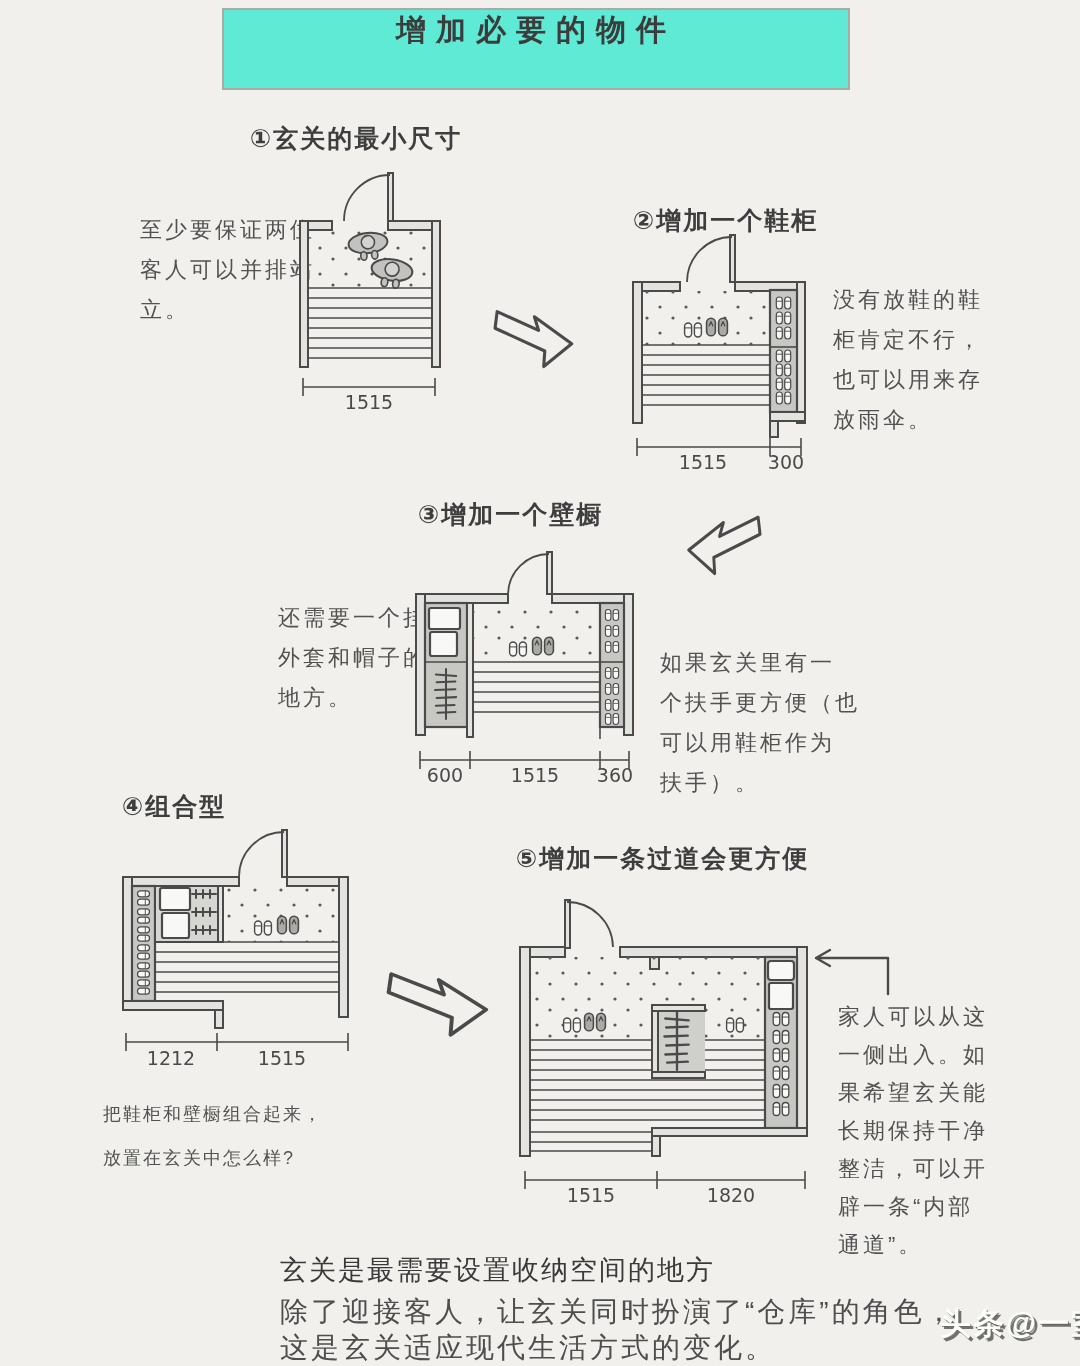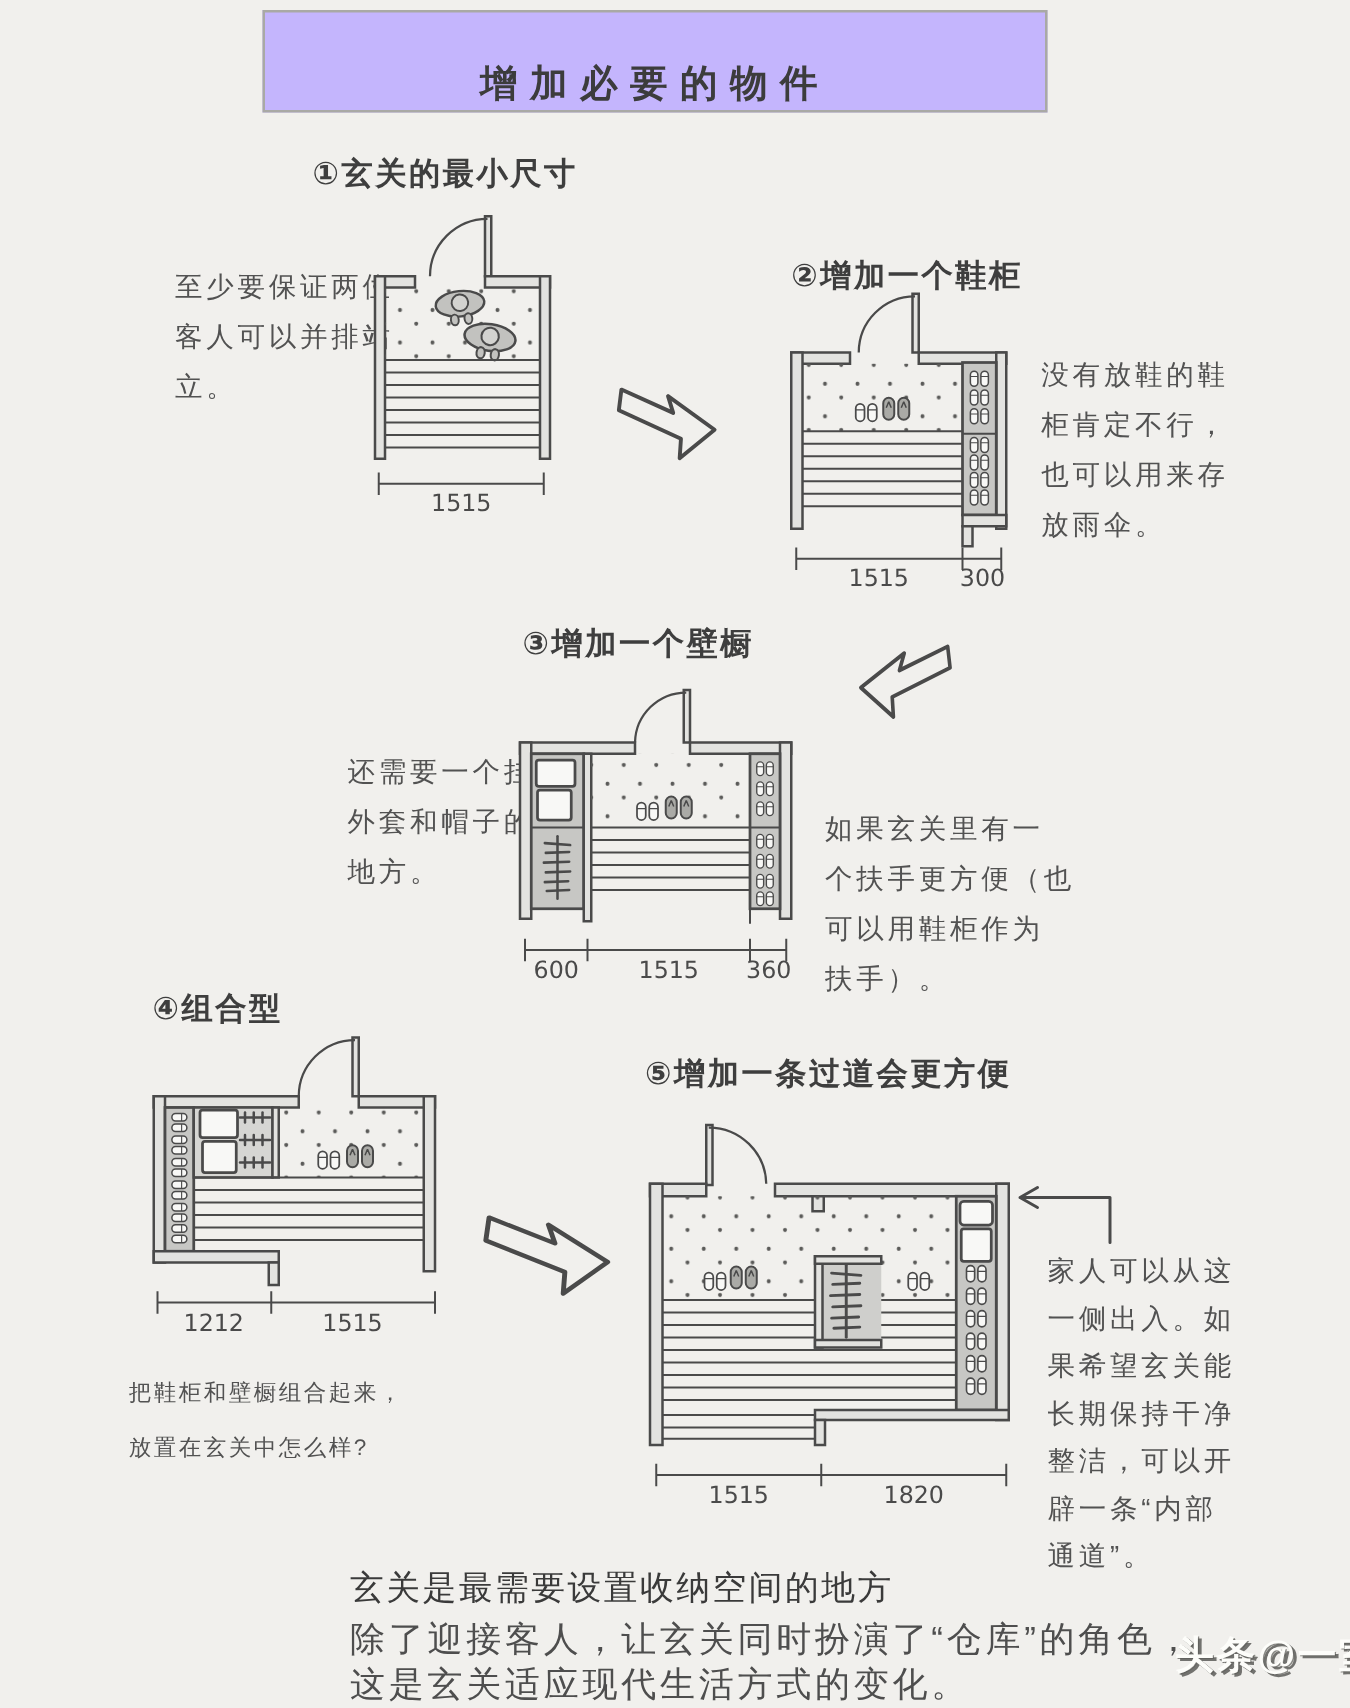--- a/index.html
+++ b/index.html
@@ -5,23 +5,23 @@
   html,body{margin:0;padding:0;}
   body{
     width:1080px;height:1366px;
     background:#f1f0ed;
     font-family:"Liberation Sans","DejaVu Sans",sans-serif;
     color:#4f4f4f;
     position:relative;overflow:hidden;
   }
   .abs{position:absolute;}
   .title-box{
-    left:210px;top:8px;width:624px;height:78px;
-    background:#c4b5fd;border:2px solid #a9a9a5;
-    display:flex;align-items:flex-end;justify-content:center;
+    left:222px;top:8px;width:624px;height:78px;
+    background:#5eead4;border:2px solid #a9a9a5;
+    display:flex;align-items:flex-start;justify-content:center;
   }
   .title-text{
     font-size:30px;font-weight:bold;color:#3c3c3c;letter-spacing:10px;
   }
   .sec-label{
     font-size:25px;font-weight:bold;color:#3e3e3e;letter-spacing:2px;white-space:nowrap;
   }
   .note{
     font-size:22px;line-height:40px;color:#525252;letter-spacing:3px;
     white-space:pre-line;

